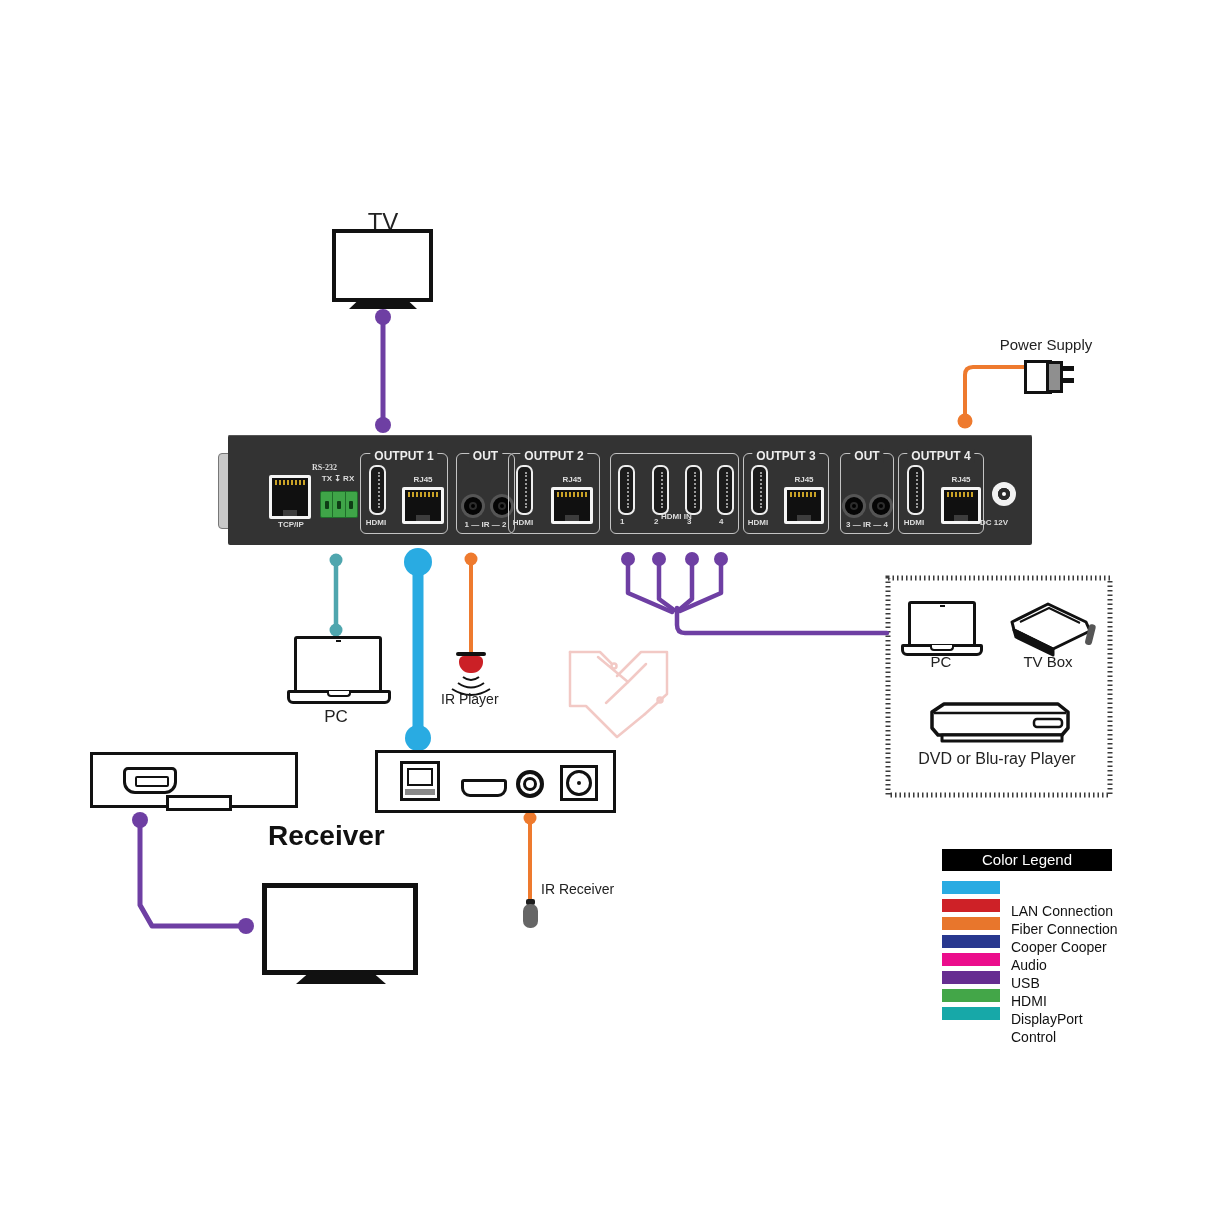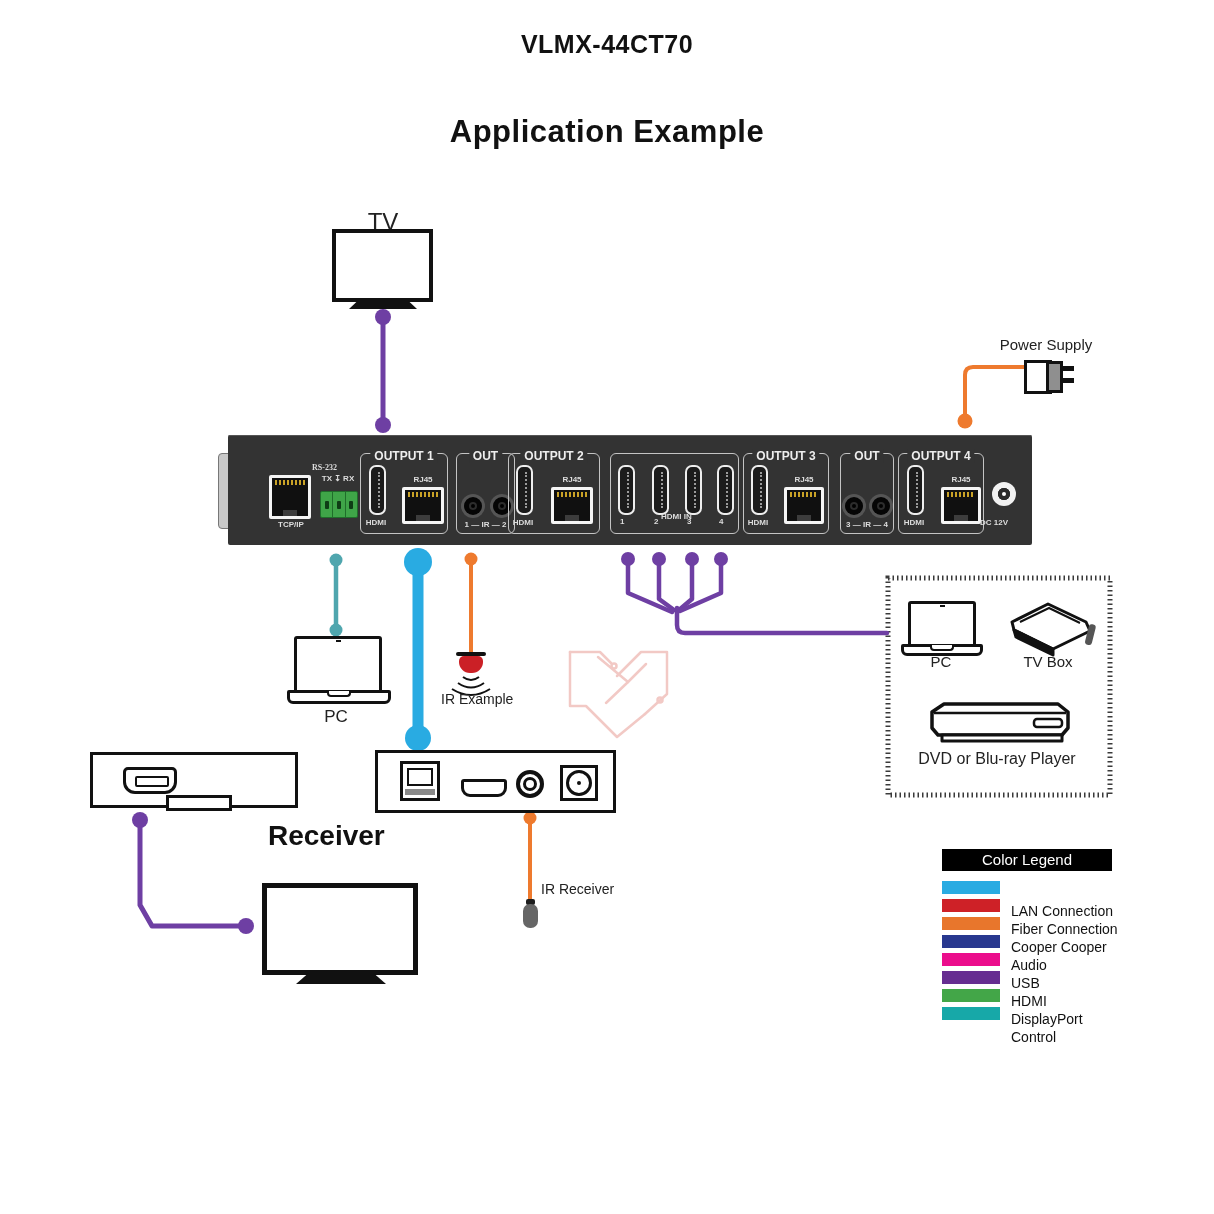--- a/index.html
+++ b/index.html
@@ -95,22 +95,20 @@
   .leglabel{position:absolute;font-size:14px;color:#111;white-space:nowrap;margin-top:23px;}
 
   .receiver-label{position:absolute;font-size:28px;font-weight:800;color:#111;}
   .small-label{position:absolute;font-size:14px;color:#222;white-space:nowrap;}
 </style>
 </head>
 <body>
 
 <div class="canvas">
 
-  <div class="title">VLMX-44CT70</div>
-  <div class="subtitle">Application Example</div>
 
   <svg class="layer" width="1214" height="1214" viewBox="0 0 1214 1214">
 
     <g stroke="#f2c9c5" stroke-width="2.5" fill="none" stroke-linejoin="round" stroke-linecap="round">
       <path d="M570,652 H600 L611,663"></path>
       <circle cx="614" cy="666" r="2.5"></circle>
       <path d="M570,652 V706 L586,706 L617,737 L645,714"></path>
       <path d="M645,714 L667,694 V652 H641 L617,676"></path>
       <circle cx="660" cy="700" r="2.5"></circle>
       <path d="M598,657 L628,682 L606,703"></path>
@@ -294,21 +292,21 @@
   <div>
     <div class="lap-screen" style="left:294px;top:636px;width:82px;height:52px;"></div>
     <div class="lap-base" style="left:287px;top:690px;width:98px;height:8px;"></div>
   </div>
   <div class="nodelabel" style="left:296px;top:707px;width:80px;font-size:17px;">PC</div>
 
   <div>
     <div class="irb-bar" style="left:456px;top:652px;width:30px;height:4px;"></div>
     <div class="irb-bulb" style="left:459px;top:656px;width:24px;height:17px;"></div>
   </div>
-  <div class="small-label" style="left:441px;top:691px;">IR Example</div>
+  <div class="small-label" style="left:441px;top:691px;">IR Player</div>
 
   <div class="rbox" style="left:90px;top:752px;width:202px;height:50px;">
     <div class="hdmi-f" style="left:30px;top:12px;width:48px;height:21px;"></div>
     <div class="rbox" style="left:73px;top:40px;width:60px;height:10px;border-width:3px;"></div>
   </div>
   <div class="receiver-label" style="left:268px;top:820px;">Receiver</div>
 
   <div class="rbox" style="left:375px;top:750px;width:235px;height:57px;">
     <div class="rj45-icon" style="left:22px;top:8px;width:34px;height:34px;"></div>
     <div class="hdmi-s" style="left:83px;top:26px;width:40px;height:12px;"></div>

